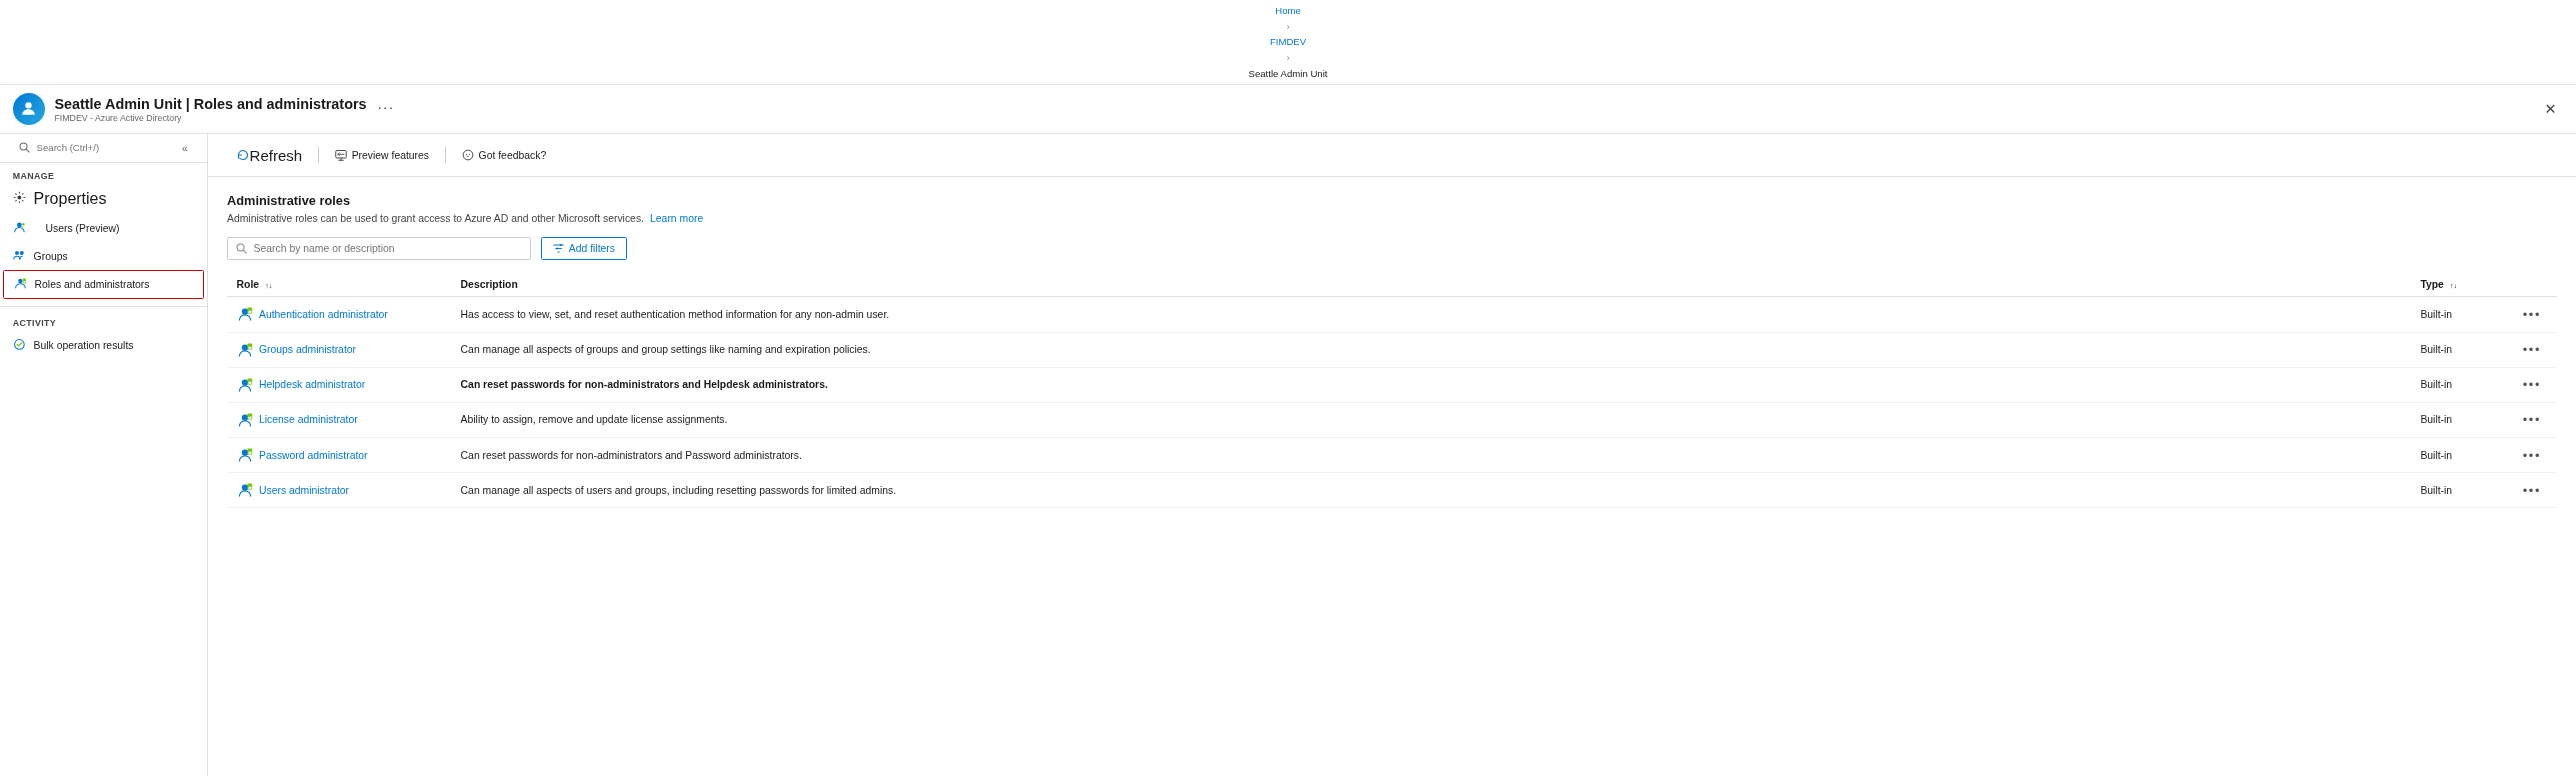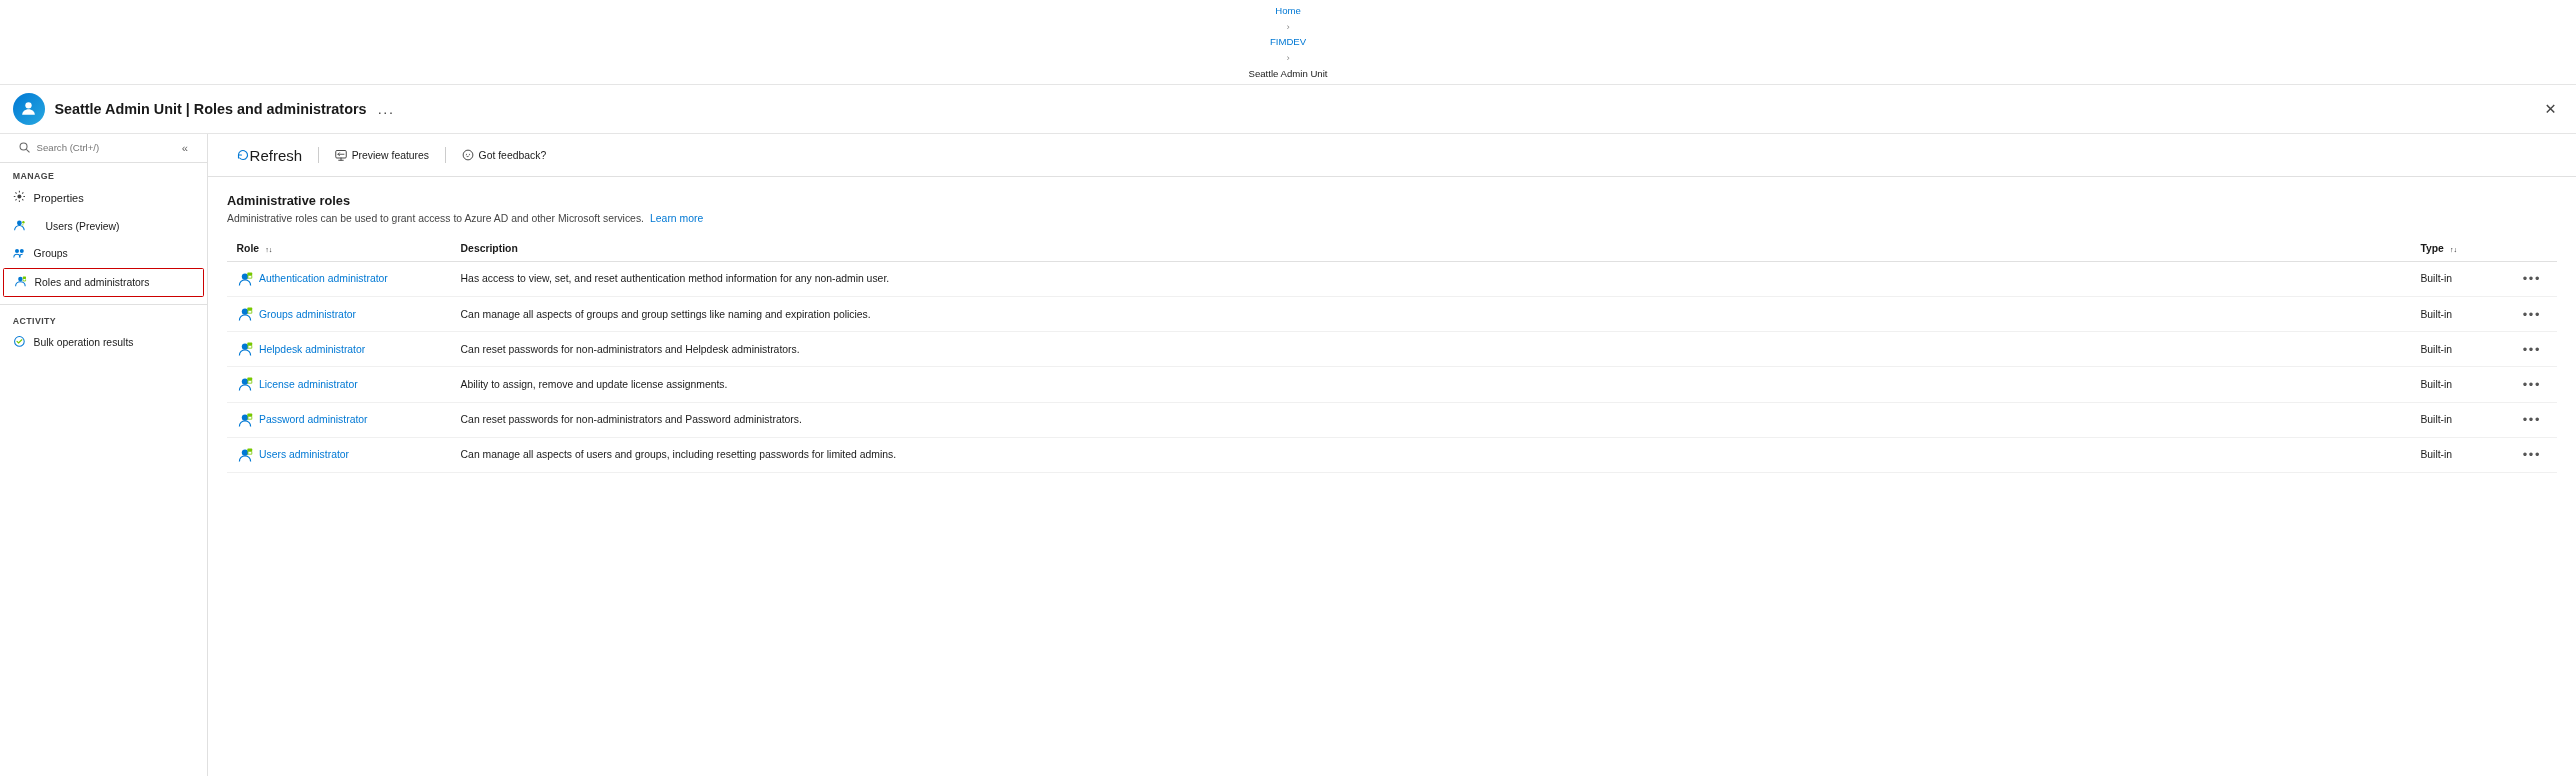--- a/index.html
+++ b/index.html
@@ -21,39 +21,40 @@
     <svg width="19" height="19" viewBox="0 0 24 24" fill="white">
       <circle cx="12" cy="8" r="4"></circle>
       <path d="M4 20c0-4 3.6-7 8-7s8 3 8 7"></path>
     </svg>
   </div>
   <div style="flex:1;">
     <div style="display:flex;align-items:center;gap:6.4px;">
       <h1 style="font-size:14.4px;font-weight:600;color:#1a1a1a;">Seattle Admin Unit | Roles and administrators</h1>
       <button style="background:none;border:none;cursor:pointer;font-size:14.4px;color:#444;letter-spacing:1.6px;padding:1.6px 4.8px;">...</button>
     </div>
+    <div style="font-size:8.8px;color:#666;">FIMDEV - Azure Active Directory</div>
   </div>
   <button style="background:none;border:none;cursor:pointer;font-size:14.4px;color:#444;width:25.6px;height:25.6px;display:flex;align-items:center;justify-content:center;border-radius:1.6px;">✕</button>
 </div>
 
 <div style="display:flex;height:calc(100vh - 80px);">
 
   <div style="width:208px;min-width:208px;border-right:0.8px solid #e0e0e0;background:#fff;overflow-y:auto;">
     <div style="display:flex;align-items:center;padding:8px 19px;border-bottom:0.8px solid #e0e0e0;gap:6.4px;">
       <svg width="11.2" height="11.2" viewBox="0 0 16 16" fill="#666" style="flex-shrink:0;">
         <circle cx="6.5" cy="6.5" r="5" stroke="#666" stroke-width="1.5" fill="none"></circle>
         <line x1="10.5" y1="10.5" x2="15" y2="15" stroke="#666" stroke-width="1.5"></line>
       </svg>
       <input style="flex: 1 1 0%; border: none; outline: none; font-size: 9.6px; color: rgb(136, 136, 136); background: transparent;" placeholder="Search (Ctrl+/)">
       <button style="background:none;border:none;cursor:pointer;font-size:11.2px;color:#666;">«</button>
     </div>
 
     <div style="font-size:8.8px;font-weight:600;color:#444;padding:8px 12.8px 3.2px;text-transform:uppercase;letter-spacing:0.4px;">Manage</div>
 
-    <div style="display:flex;align-items:center;gap:8px;padding:6.4px 12.8px;cursor:pointer;font-size:11px;color:#1a1a1a;">
+    <div style="display:flex;align-items:center;gap:8px;padding:6.4px 12.8px;cursor:pointer;font-size:16px;color:#1a1a1a;">
       <span style="font-size:12px;">
         <svg width="12.8" height="12.8" viewBox="0 0 16 16" fill="#444">
           <circle cx="8" cy="8" r="2.5"></circle>
           <path d="M8 1v2M8 13v2M1 8h2M13 8h2M3.05 3.05l1.41 1.41M11.54 11.54l1.41 1.41M3.05 12.95l1.41-1.41M11.54 4.46l1.41-1.41" stroke="#444" stroke-width="1.3" fill="none"></path>
         </svg>
       </span>
       <span>Properties</span>
     </div>
 
     <div style="display:flex;align-items:center;gap:20px;padding:6.4px 12.8px;cursor:pointer;font-size:10.4px;color:#1a1a1a;">
@@ -140,20 +141,37 @@
       </button>
     </div>
 
     <div style="padding:16px 19px;">
       <h2 style="font-size:12.8px;font-weight:600;margin-bottom:4.8px;">Administrative roles</h2>
       <p style="font-size:10.4px;color:#444;margin-bottom:12.8px;">
         <span>Administrative roles can be used to grant access to Azure AD and other Microsoft services.</span>
         <a style="color:#0078d4;text-decoration:none;margin-left:3.2px;">Learn more</a>
       </p>
 
+      <div style="display:flex;align-items:center;gap:9.6px;margin-bottom:12.8px;">
+        <div style="display:flex;align-items:center;border:0.8px solid #ccc;border-radius:1.6px;padding:4.8px 8px;gap:6.4px;min-width:304px;">
+          <svg width="11.2" height="11.2" viewBox="0 0 16 16" fill="none">
+            <circle cx="6.5" cy="6.5" r="5" stroke="#888" stroke-width="1.5" fill="none"></circle>
+            <line x1="10.5" y1="10.5" x2="15" y2="15" stroke="#888" stroke-width="1.5"></line>
+          </svg>
+          <input style="border: none; outline: none; font-size: 10.4px; color: rgb(136, 136, 136); flex: 1 1 0%; background: transparent;" placeholder="Search by name or description">
+        </div>
+        <button style="display:flex;align-items:center;gap:4.8px;padding:4.8px 11.2px;border:0.8px solid #0078d4;background:#fff;color:#0078d4;border-radius:1.6px;cursor:pointer;font-size:10.4px;">
+          <svg width="11.2" height="11.2" viewBox="0 0 16 16" fill="none">
+            <path d="M1 3h14M4 8h8M7 13h2" stroke="#0078d4" stroke-width="1.5" stroke-linecap="round"></path>
+            <circle cx="11" cy="3" r="1.5" fill="#0078d4"></circle>
+            <circle cx="6" cy="8" r="1.5" fill="#0078d4"></circle>
+          </svg>
+          <span>Add filters</span>
+        </button>
+      </div>
 
       <table style="width:100%;border-collapse:collapse;">
         <thead>
           <tr>
             <th style="text-align:left;padding:6.4px 9.6px;font-size:10.4px;font-weight:600;color:#1a1a1a;border-bottom:0.8px solid #e0e0e0;white-space:nowrap;width:224px;">
               <span>Role</span>
               <span style="display:inline-flex;flex-direction:column;margin-left:3.2px;font-size:7.2px;vertical-align:middle;cursor:pointer;">↑↓</span>
             </th>
             <th style="text-align:left;padding:6.4px 9.6px;font-size:10.4px;font-weight:600;color:#1a1a1a;border-bottom:0.8px solid #e0e0e0;">
               <span>Description</span>
@@ -203,21 +221,21 @@
     <div style="display:flex;align-items:center;gap:6.4px;">
       <svg width="16" height="16" viewBox="0 0 20 20" fill="none">
         <circle cx="10" cy="7" r="4" fill="#0078d4"></circle>
         <path d="M3 18c0-3.9 3.1-7 7-7s7 3.1 7 7" stroke="#0078d4" stroke-width="1.5" fill="none"></path>
         <rect x="13" y="2" width="6" height="4" rx="0.7" fill="#78c800"></rect>
         <path d="M13.5 6v3h5v-3" stroke="#78c800" stroke-width="1" fill="none"></path>
       </svg>
       <a style="color:#0078d4;text-decoration:none;font-size:10.4px;">Helpdesk administrator</a>
     </div>
               </td>
-              <td style="padding: 8px 9.6px; font-size: 10.4px; border-bottom: 0.8px solid rgb(240, 240, 240); vertical-align: middle; color: rgb(26, 26, 26);">Can reset passwords for non-administrators and Helpdesk administrators.</td>
+              <td style="padding: 8px 9.6px; font-size: 10.4px; border-bottom: 0.8px solid rgb(240, 240, 240); vertical-align: middle; color: rgb(26, 26, 26); font-weight: bold;">Can reset passwords for non-administrators and Helpdesk administrators.</td>
               <td style="padding: 8px 9.6px; font-size: 10.4px; border-bottom: 0.8px solid rgb(240, 240, 240); vertical-align: middle; color: rgb(26, 26, 26);">Built-in</td>
               <td style="padding: 8px 9.6px; border-bottom: 0.8px solid rgb(240, 240, 240); vertical-align: middle; text-align: right;"><button style="background:none;border:none;cursor:pointer;color:#555;font-size:12.8px;padding:1.6px 6.4px;letter-spacing:1.6px;border-radius:1.6px;">•••</button></td>
             </tr>
             <tr style="cursor: pointer;">
               <td style="padding: 8px 9.6px; font-size: 10.4px; border-bottom: 0.8px solid rgb(240, 240, 240); vertical-align: middle;">
     <div style="display:flex;align-items:center;gap:6.4px;">
       <svg width="16" height="16" viewBox="0 0 20 20" fill="none">
         <circle cx="10" cy="7" r="4" fill="#0078d4"></circle>
         <path d="M3 18c0-3.9 3.1-7 7-7s7 3.1 7 7" stroke="#0078d4" stroke-width="1.5" fill="none"></path>
         <rect x="13" y="2" width="6" height="4" rx="0.7" fill="#78c800"></rect>

